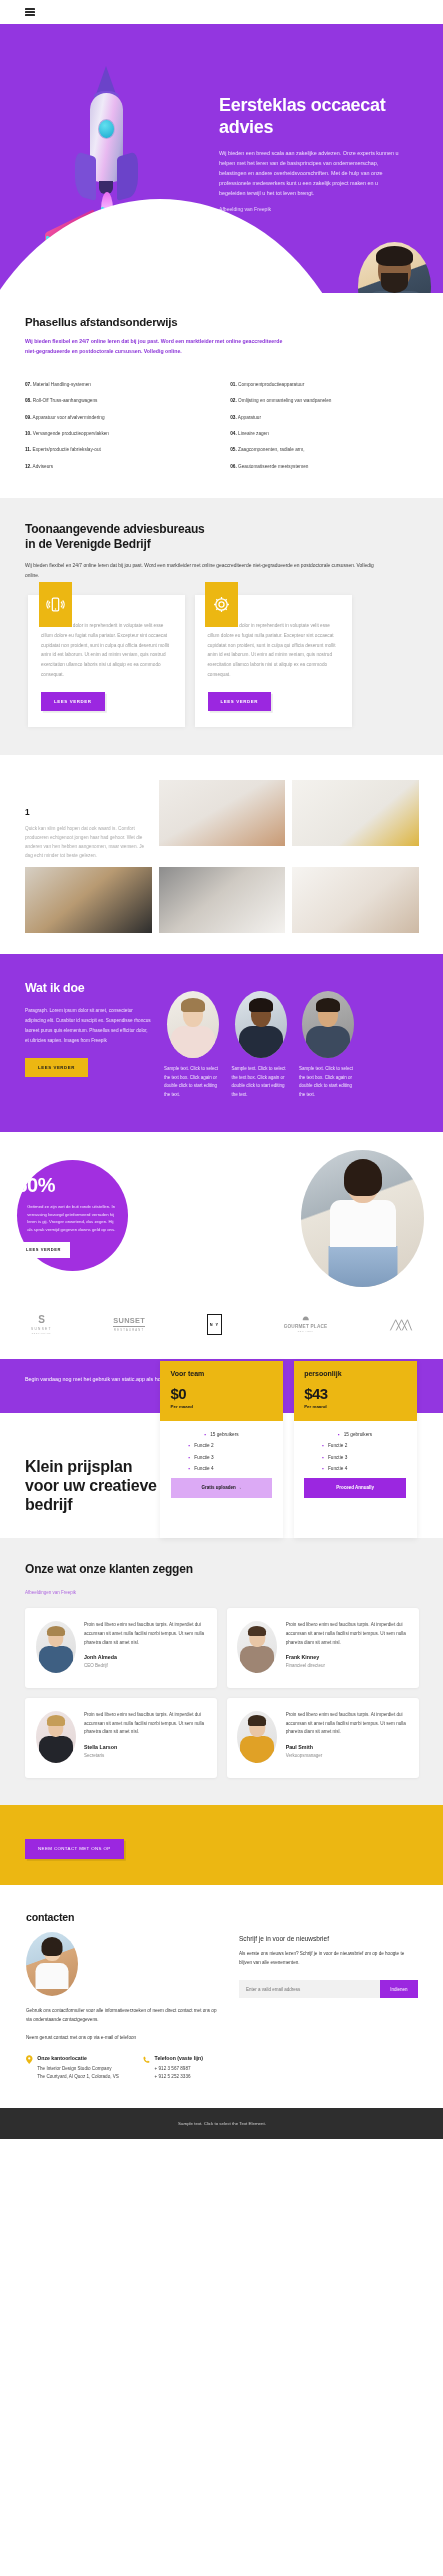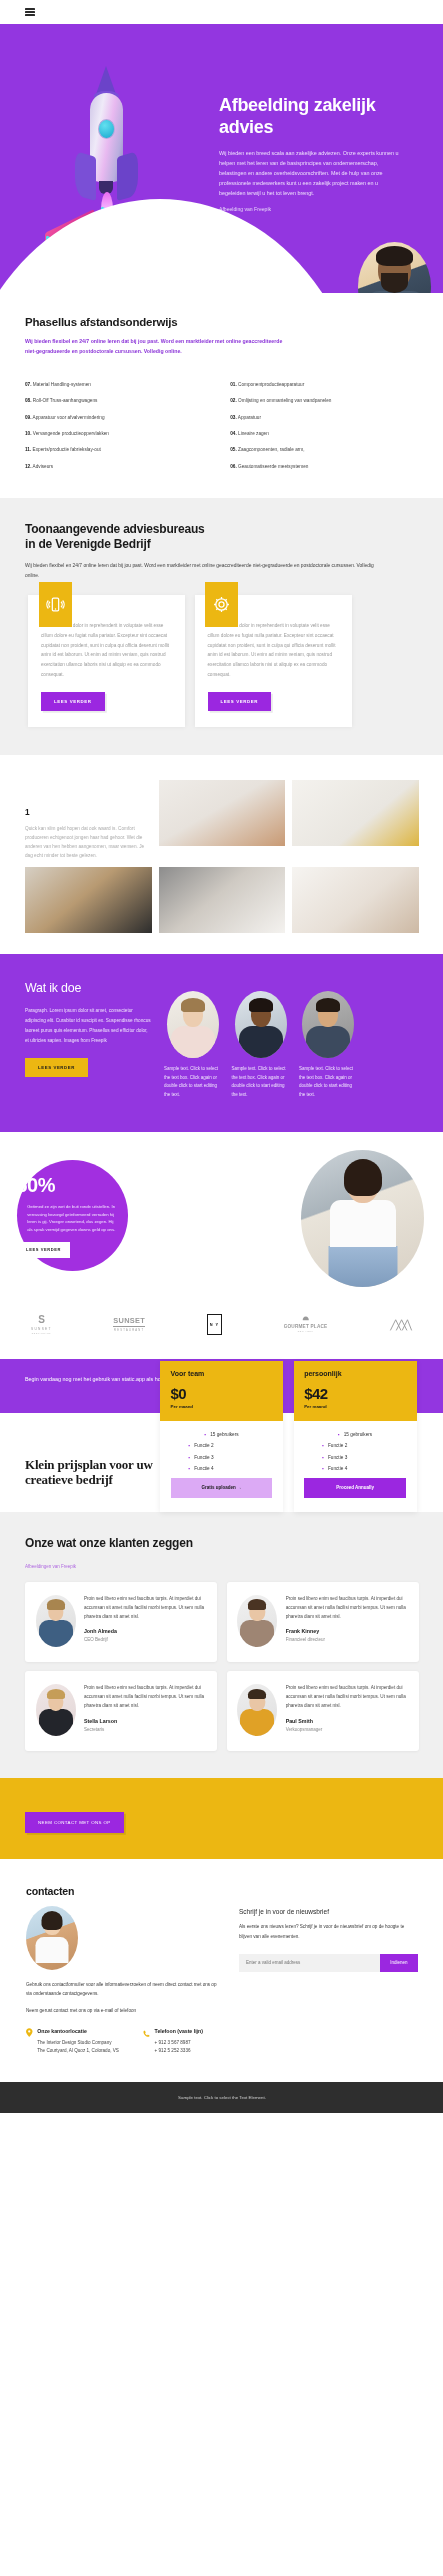--- a/index.html
+++ b/index.html
@@ -95,21 +95,21 @@
   .ph{height:66px;background-size:cover;}
   .ph.a{background:linear-gradient(150deg,#efece8 0%,#e7e2dc 45%,#c89a74 100%);}
   .ph.b{background:linear-gradient(140deg,#f4f2ee 0%,#e9e6e0 60%,#ddb540 100%);}
   .ph.c{background:linear-gradient(140deg,#d6cfc4 0%,#b89a72 45%,#2d2d2d 100%);}
   .ph.d{background:linear-gradient(140deg,#8c8c8c 0%,#cfcac3 45%,#f4f2ef 100%);}
   .ph.e{background:linear-gradient(140deg,#f6f4f1 0%,#e7dfd6 55%,#cdb9a4 100%);}
 
   
   .sec-purple{background:#9336e0;padding:27px 25px 32px;display:flex;gap:12px;}
   .wid-left{width:127px;}
-  .wid-left h2{color:#fff;font-size:12.4px;font-weight:400;letter-spacing:-0.2px;}
+  .wid-left h2{color:#fff;font-size:12.4px;font-weight:700;letter-spacing:-0.2px;}
   .wid-left p{color:#f0e2fc;font-size:4.7px;line-height:2.15;margin-top:10.6px;}
   .btn-yellow{display:inline-block;margin-top:12px;background:#ecb712;color:#1a1a1a;font-size:4.3px;font-weight:700;letter-spacing:0.6px;padding:7px 13px;}
   .people{display:flex;gap:9.5px;flex:1;padding-top:9.5px;}
   .person{width:58px;}
   .p-ava{width:52px;height:67px;border-radius:50%;overflow:hidden;position:relative;margin:0 auto;}
   .p-ava.a{background:linear-gradient(160deg,#f2efe9,#dcd6cd);}
   .p-ava.b{background:linear-gradient(160deg,#dfe6ec,#aab5c0);}
   .p-ava.c{background:linear-gradient(160deg,#b8b8b8,#8d8d8d);}
   .p-face{position:absolute;left:50%;transform:translateX(-50%);top:12px;width:20px;height:24px;border-radius:46%;}
   .p-hair{position:absolute;left:50%;transform:translateX(-50%);top:7px;width:24px;height:14px;border-radius:50% 50% 20% 20%;}
@@ -144,21 +144,21 @@
   .cta-text{width:177px;color:#fff;font-size:5.4px;line-height:1.95;}
   .cta-list{display:flex;gap:20px;padding-top:2.4px;}
   .cta-list ul{list-style:none;}
   .cta-list li{color:#fff;font-size:4.4px;margin-bottom:6.5px;}
   .cta-list li:before{content:"✔";margin-right:3px;}
 
   .pricing-wrap{position:relative;background:#fff;}
   .pricing-band{position:absolute;left:0;top:-27px;width:100%;height:27px;background:#9336e0;z-index:0;}
   .pricing-row{display:flex;}
   .price-left{width:160px;padding:44px 0 24px 25px;}
-  .price-left h2{font-size:13px;font-weight:700;line-height:1.2;letter-spacing:-0.2px;font-family:Liberation Serif, serif;}
+  .price-left h2{font-size:16px;font-weight:700;line-height:1.2;letter-spacing:-0.2px;}
   .plans{display:flex;gap:10.6px;position:relative;z-index:2;margin-top:-52px;}
   .plan{width:123px;background:#fff;box-shadow:0 1.2px 6px rgba(0,0,0,.08);}
   .plan-head{background:#ecb712;padding:9.5px 10.6px 12px;}
   .plan-head .nm{font-size:7px;font-weight:700;}
   .plan-head .pr{font-size:15px;font-weight:700;margin-top:8.3px;letter-spacing:-0.6px;}
   .plan-head .per{font-size:4.4px;font-weight:700;margin-top:1.8px;}
   .plan-body{padding:10.6px 10.6px 12px;}
   .plan-body ul{list-style:none;text-align:center;}
   .plan-body li{font-size:4.7px;color:#333;margin-bottom:6.5px;text-align:left;padding-left:18px;}
   .plan-body li:before{content:"▪";color:#9b27e0;margin-right:4.1px;}
@@ -250,21 +250,21 @@
       <div class="puzzle">
         <div class="pz pink"></div>
           <div class="pz cyan"></div>
         <div class="pz cyan2"></div>
           <div class="pz mag"></div>
         <div class="pz cream"></div>
           <div class="pz cream2"></div>
       </div>
     </div>
     <div class="hero-copy">
-      <h1>Afbeelding zakelijk advies</h1>
+      <h1>Eersteklas occaecat advies</h1>
       <p>Wij bieden een breed scala aan zakelijke adviezen. Onze experts kunnen u helpen met het leren van de basisprincipes van ondernemerschap, belastingen en andere overheidsvoorschriften. Met de hulp van onze professionele medewerkers kunt u een zakelijk project maken en u begeleiden terwijl u het tot leven brengt.</p>
       <p class="credit">Afbeelding van Freepik</p>
     </div>
   </div>
   <div class="hero-white-curve"></div>
   <div class="hero-portrait">
     <div class="hp-shirt"></div>
       <div class="hp-face"></div>
     <div class="hp-beard"></div>
       <div class="hp-hair"></div>
@@ -448,21 +448,21 @@
             <li>Functie 2</li>
             <li>Functie 3</li>
             <li>Functie 4</li>
           </ul>
           <a class="plan-btn light">Gratis uploaden →</a>
         </div>
       </div>
       <div class="plan">
         <div class="plan-head">
           <div class="nm">persoonlijk</div>
-          <div class="pr">$42</div>
+          <div class="pr">$43</div>
           <div class="per">Per maand</div>
         </div>
         <div class="plan-body">
           <ul>
             <li class="wide">15 gebruikers</li>
             <li>Functie 2</li>
             <li>Functie 3</li>
             <li>Functie 4</li>
           </ul>
           <a class="plan-btn solid">Proceed Annually</a>

